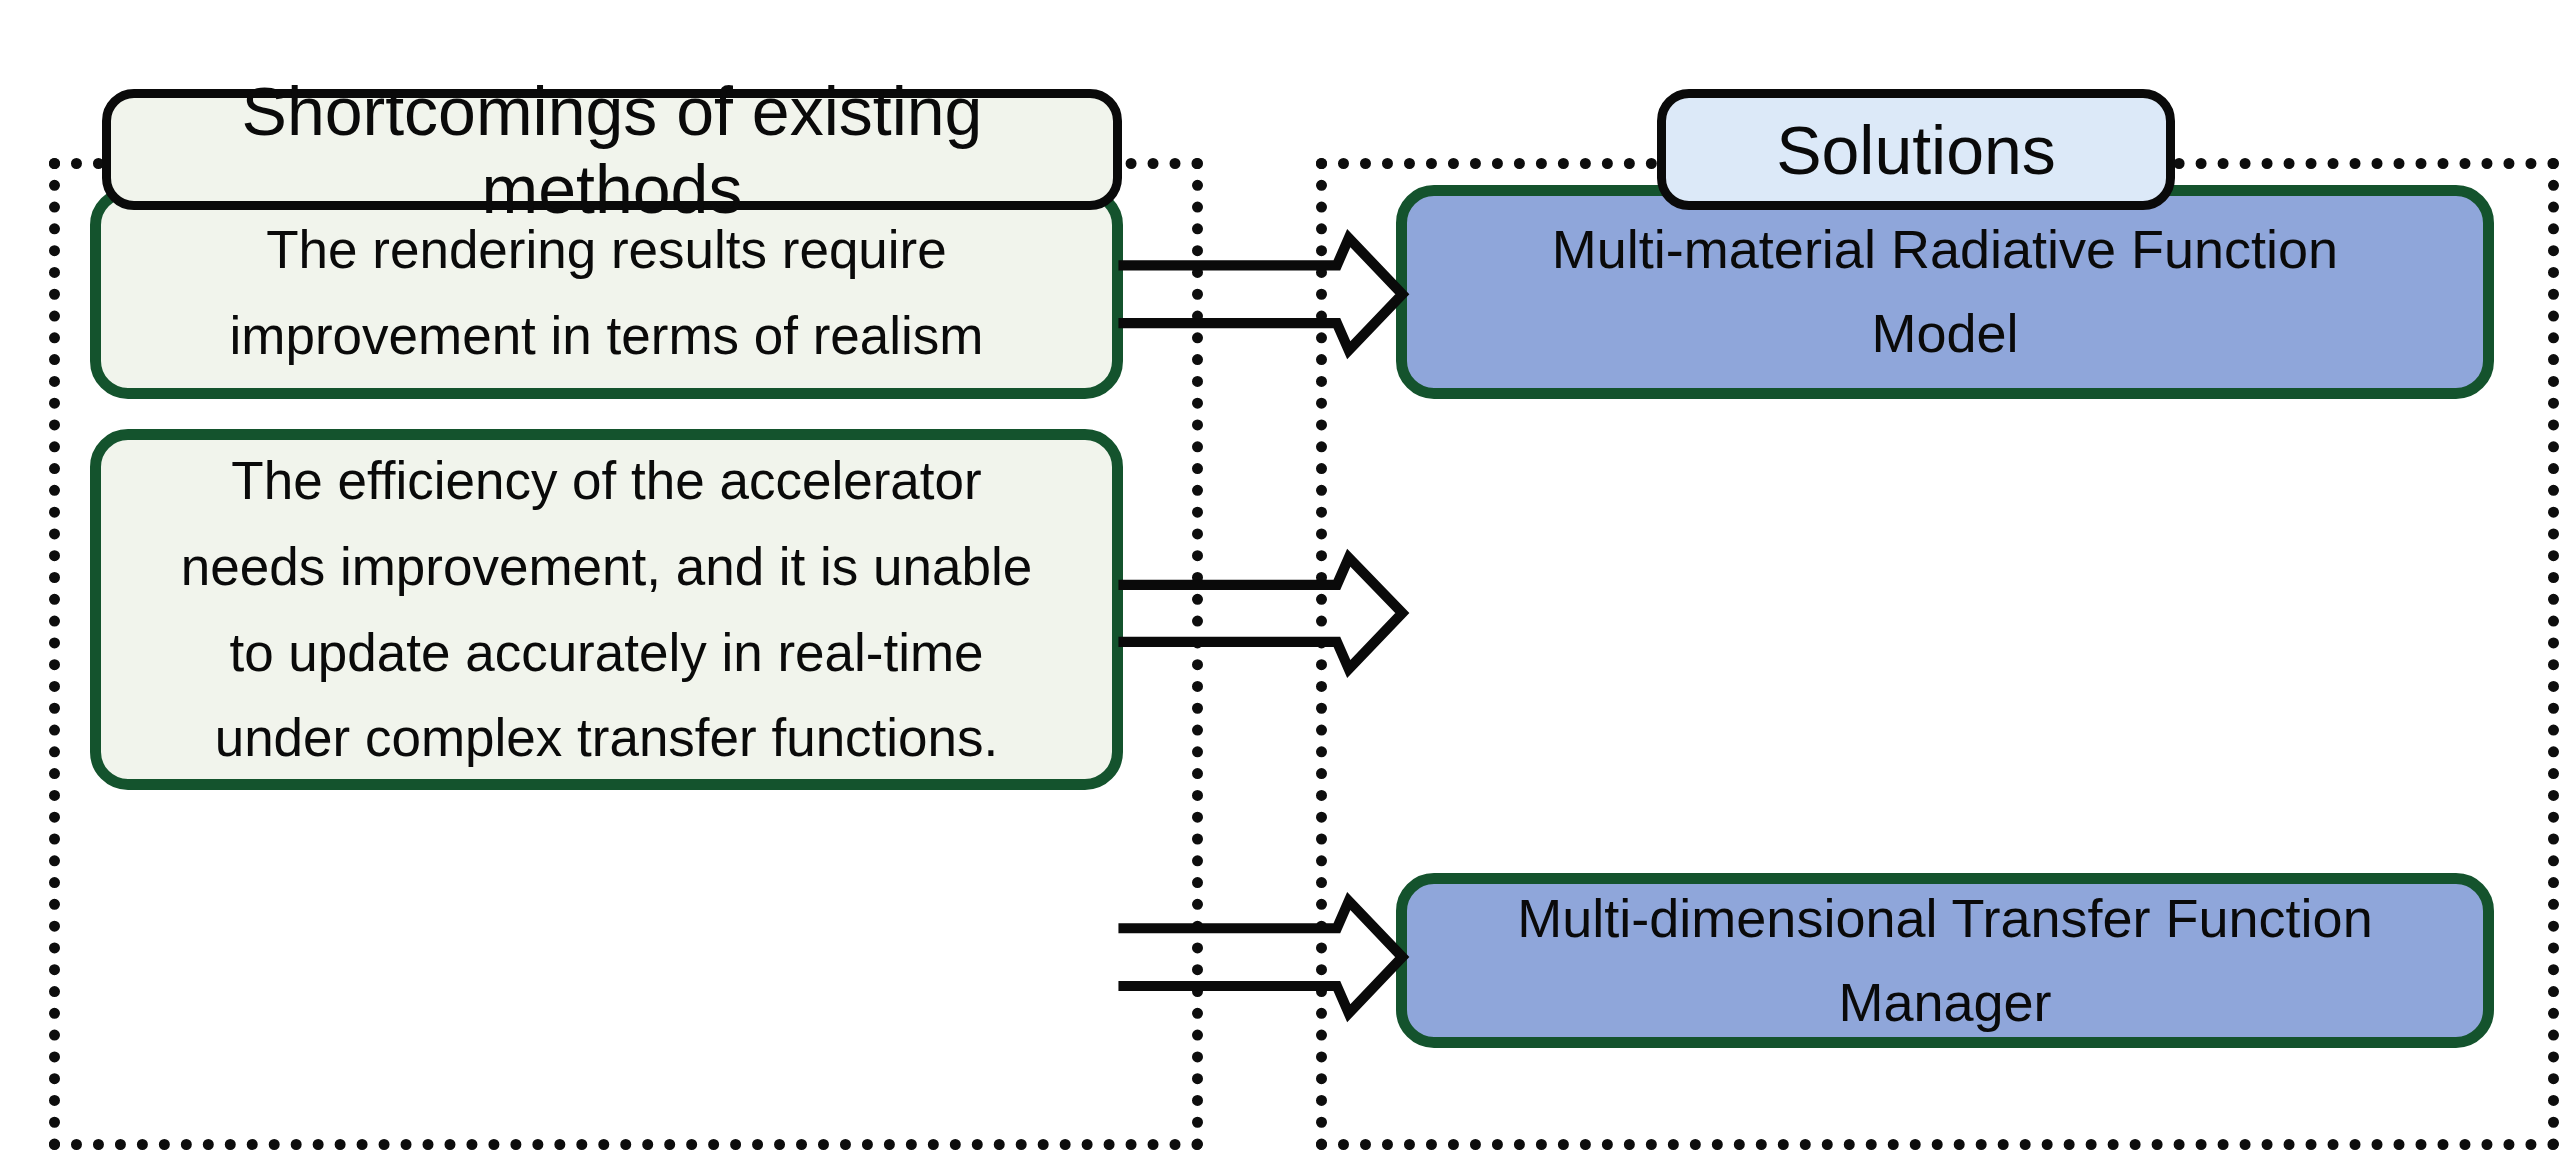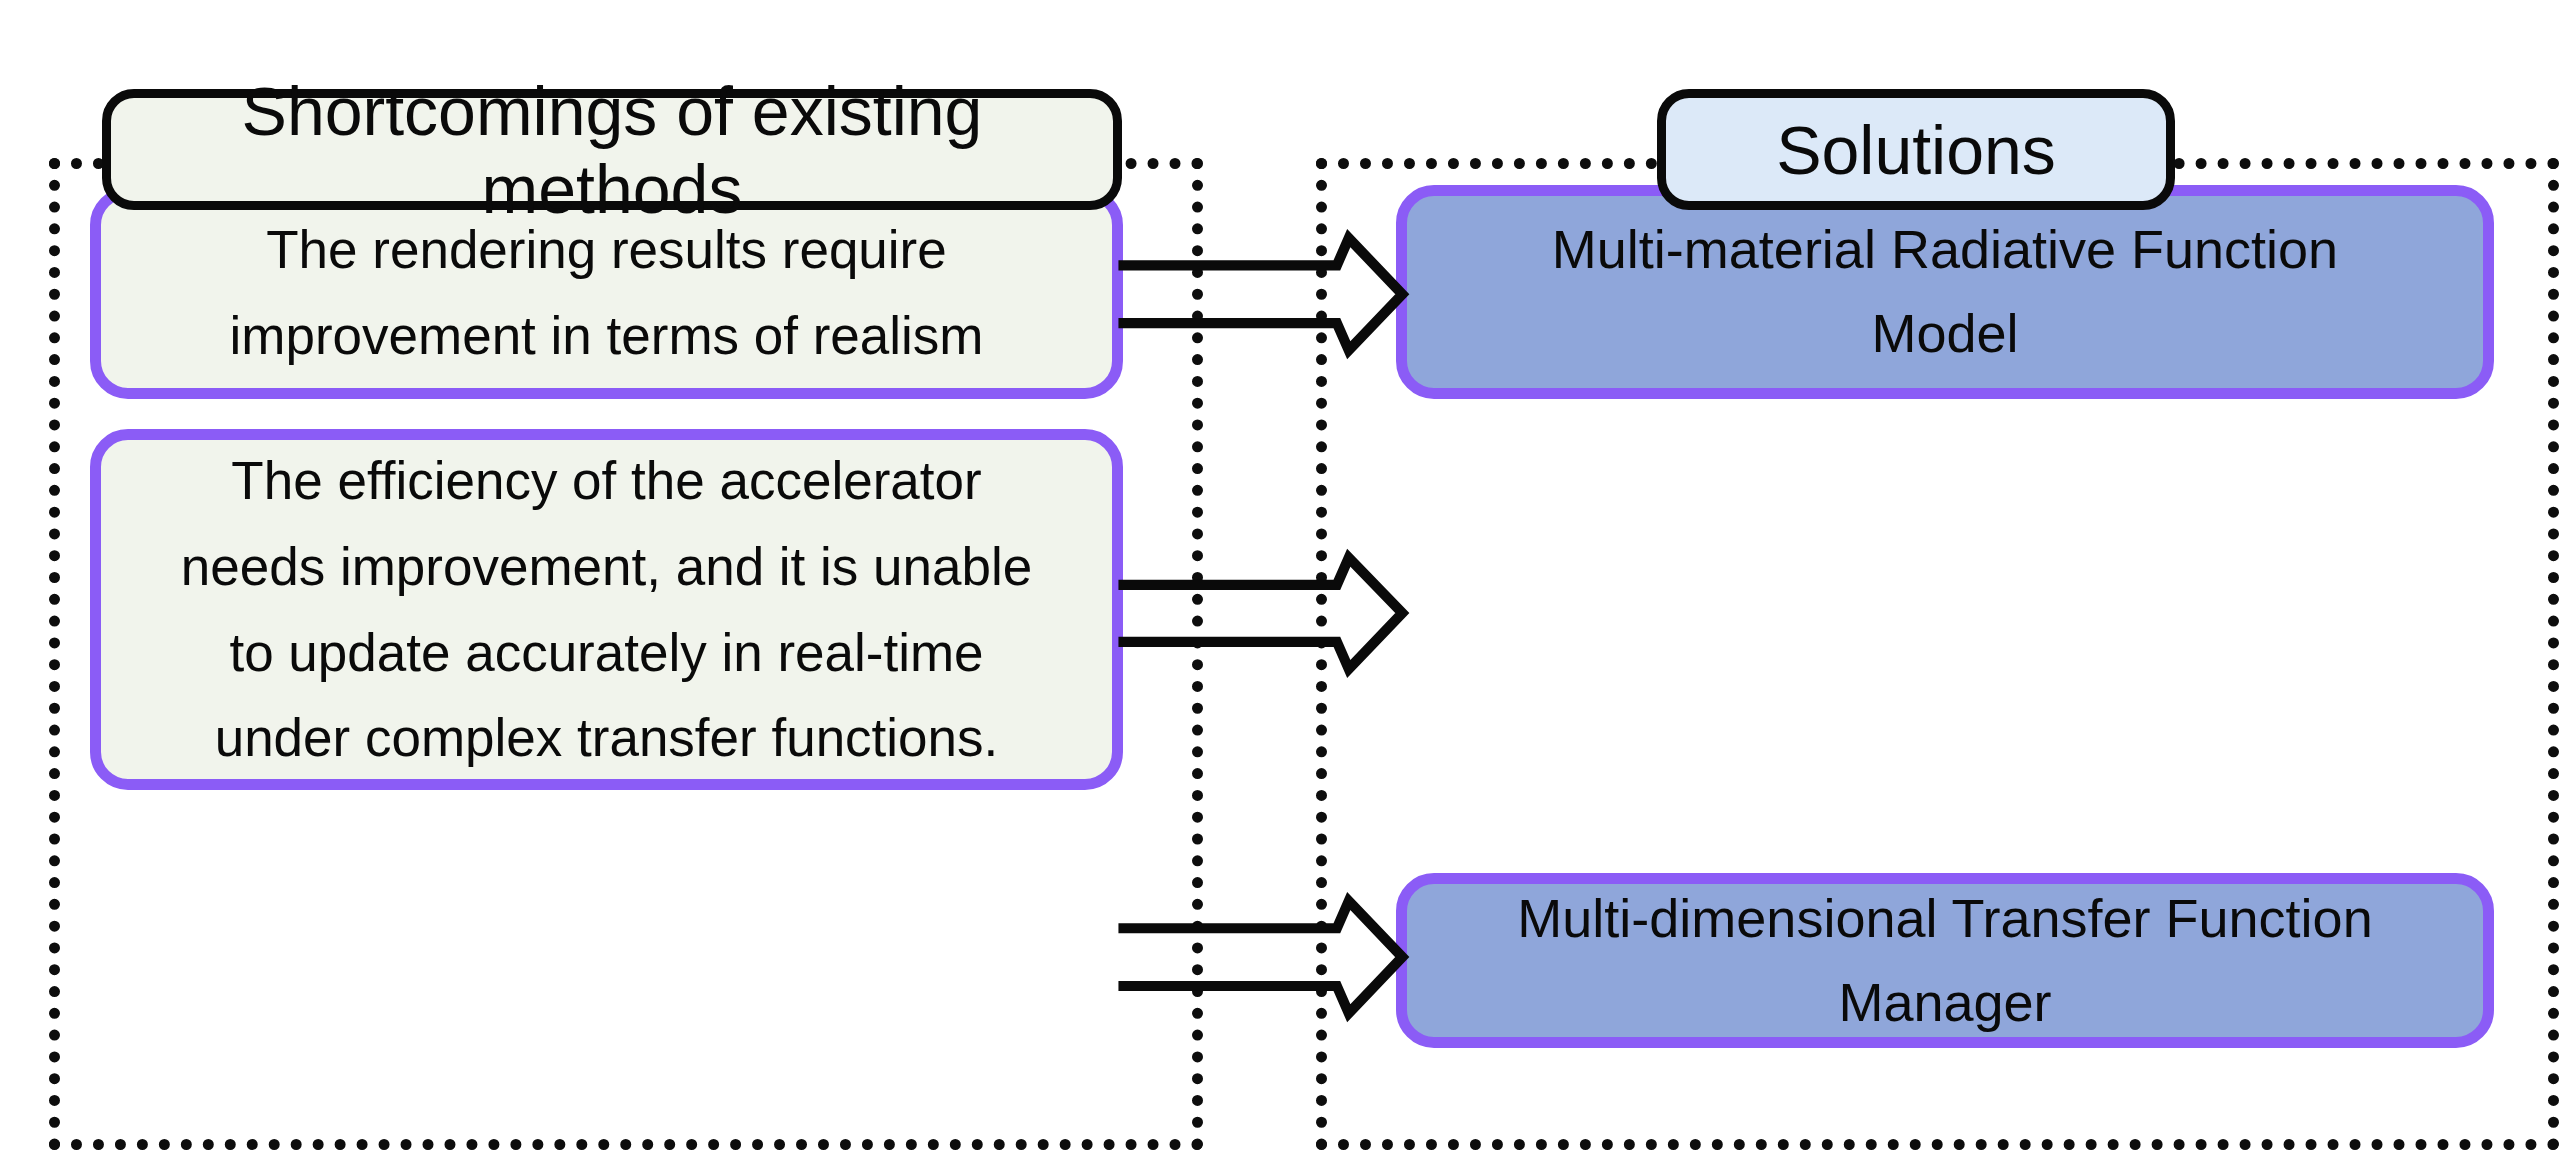--- a/index.html
+++ b/index.html
@@ -28,21 +28,21 @@
     font-size:68px;
     text-align:center;
     box-sizing:border-box;
     margin-top:48px;
   }
   .header-left{left:102px;top:41px;width:1020px;height:121px;background:#f1f4ec;}
   .header-right{left:1657px;top:41px;width:518px;height:121px;background:#dce9f8;}
   .item-box{
     position:absolute;
     z-index:2;
-    border:11px solid #8b5cf6;
+    border:11px solid #14532d;
     border-radius:38px;
     display:flex;align-items:center;justify-content:center;
     text-align:center;
     white-space:pre-line;
     box-sizing:border-box;
     padding:0 18.7px;
   }
   .shortcoming{
     left:90px;width:1033px;
     background:#f1f4ec;

